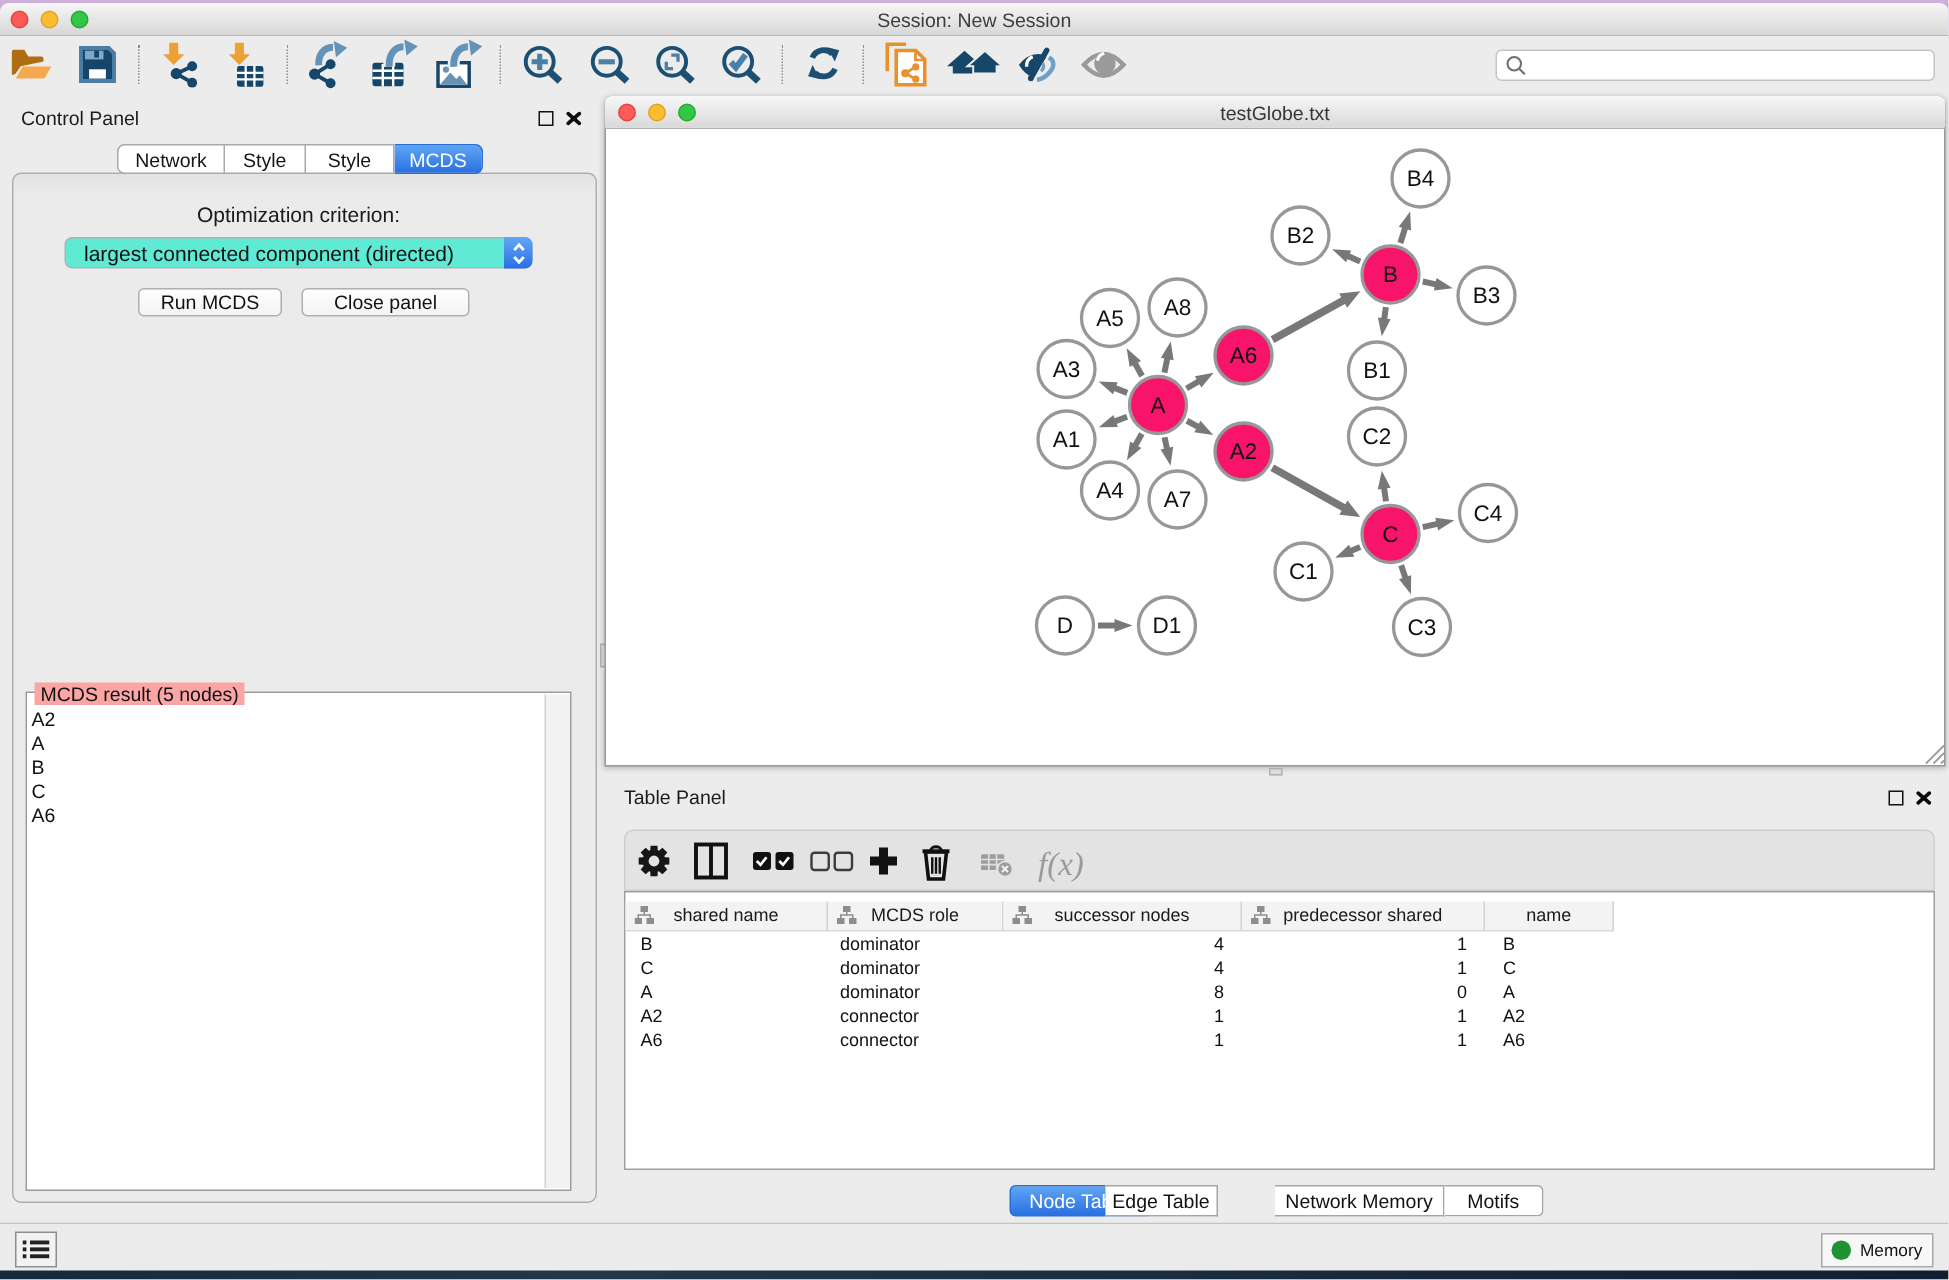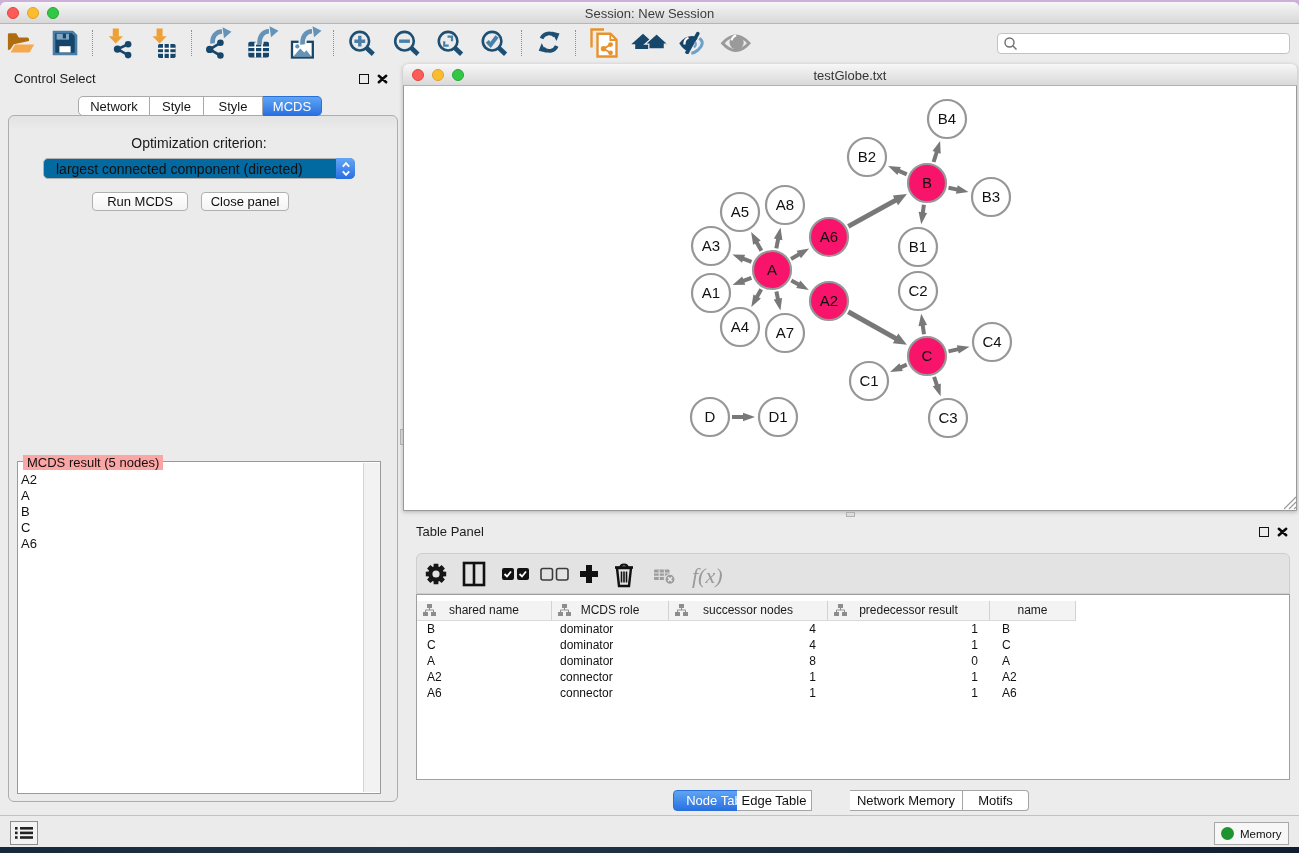--- a/index.html
+++ b/index.html
@@ -14,21 +14,21 @@
 .toolbar{left:0;top:24px;width:1299px;height:37px;background:#ececec}
 .sep{top:30px;width:0;height:26px;border-left:1px dotted #8f8f8f}
 .searchbox{left:997px;top:33px;width:293px;height:21px;background:#fff;border:1px solid #c3c3c3;border-radius:4px}
 
 .cp-head{left:14px;top:71px;font-size:13px;color:#1c1c1c}
 .cp-pane{left:8px;top:115px;width:390px;height:687px;border:1px solid #adadad;border-radius:6px;background:linear-gradient(#e3e3e3,#ebebeb 14px)}
 .tab{top:96px;height:20px;border:1px solid #a9a9a9;background:#fff;font-size:13px;color:#151515;text-align:center;line-height:19px;border-left:none}
 .tabfirst{border-left:1px solid #a9a9a9;border-radius:5px 0 0 5px}
 .tabsel{background:linear-gradient(#5fa5f3,#2a71e2);color:#fff;border-color:#2a6fd8;border-radius:0 5px 5px 0}
 .optlabel{left:0;top:135px;width:398px;text-align:center;font-size:14px;color:#1a1a1a}
-.combo{left:43px;top:158px;width:312px;height:21px;background:#0369a1;border:1px solid #b2b2b2;border-radius:5px;font-size:14px;color:#111;line-height:20px;padding-left:12px}
+.combo{left:43px;top:158px;width:312px;height:21px;background:#5eead4;border:1px solid #b2b2b2;border-radius:5px;font-size:14px;color:#111;line-height:20px;padding-left:12px}
 .combobtn{left:336px;top:158px;width:19px;height:21px;border-radius:0 5px 5px 0;background:linear-gradient(#62a7f5,#2a6fe3)}
 .btn{top:192px;height:19px;background:linear-gradient(#ffffff,#f3f3f3);border:1px solid #b0b0b0;border-radius:4px;font-size:13px;color:#111;text-align:center;line-height:18px}
 .fieldset{left:17px;top:461px;width:364px;height:333px;border:1px solid #9a9a9a;background:#fff}
 .legend{left:23px;top:455px;background:#fca5a5;padding:0 4px;font-size:13px;color:#111}
 .mlist{left:21px;top:472px;width:342px;font-size:13px;color:#111;line-height:16px}
 .mscroll{left:363px;top:463px;width:17px;height:329px;background:#f2f2f2;border-left:1px solid #d4d4d4}
 
 .netwin{left:403px;top:64px;width:894px;height:447px;background:#fff;border:1px solid #999;border-radius:5px 5px 0 0;box-shadow:0 1px 4px rgba(0,0,0,0.25)}
 .nettitle{left:0;top:0;width:100%;height:22px;background:linear-gradient(#f7f7f7,#d9d9d9);border-radius:5px 5px 0 0;border-bottom:1px solid #b2b2b2}
 
@@ -166,38 +166,38 @@
 <path d="M722.6,43.2 Q735.8,28.6 749,43.2 Q735.8,57.8 722.6,43.2 Z" fill="none" stroke="#9a9a9a" stroke-width="2.9"></path>
 <circle cx="736.6" cy="42.4" r="7.1" fill="#9a9a9a"></circle>
 <path d="M731.6,40.4 Q732.4,36.4 736.2,35.5" stroke="#fff" stroke-width="2.2" fill="none"></path>
 </svg>
 <div class="abs searchbox"></div>
 <svg class="abs" style="left:1003px;top:36px" width="16" height="16" viewBox="0 0 16 16">
     <circle cx="6.5" cy="6.5" r="4.5" fill="none" stroke="#6f6f6f" stroke-width="1.4"></circle>
     <path d="M10 10 L13.5 13.5" stroke="#6f6f6f" stroke-width="1.4"></path>
   </svg>
 
-<div class="abs cp-head">Control Select</div>
+<div class="abs cp-head">Control Panel</div>
 <div class="abs winico" style="left:359px;top:74px"></div>
 <svg class="abs" style="left:377px;top:74px" width="11" height="10" viewBox="0 0 11 10">
     <path d="M1.8 1.8 L9.2 8.2 M9.2 1.8 L1.8 8.2" stroke="#0a0a0a" stroke-width="2.5" stroke-linecap="round"></path>
   </svg>
 <div class="abs cp-pane"></div>
 <div class="abs tab tabfirst" style="left:78px;width:72px">Network</div>
 <div class="abs tab" style="left:150px;width:54px">Style</div>
 <div class="abs tab" style="left:204px;width:59px">Style</div>
 <div class="abs tab tabsel" style="left:263px;width:59px">MCDS</div>
 <div class="abs optlabel">Optimization criterion:</div>
 <div class="abs combo">largest connected component (directed)</div>
 <div class="abs combobtn"></div>
 <svg class="abs" style="left:341px;top:162px" width="10" height="14" viewBox="0 0 10 14">
     <path d="M1.8 4.6 L5 1.2 L8.2 4.6 M1.8 9.4 L5 12.8 L8.2 9.4" stroke="#fff" stroke-width="1.9" fill="none"></path>
   </svg>
 <div class="abs btn" style="left:92px;width:96px">Run MCDS</div>
-<div class="abs btn" style="left:201px;width:88px">Close panel</div>
+<div class="abs btn" style="left:201px;width:112px">Close panel</div>
 <div class="abs fieldset"></div>
 <div class="abs legend">MCDS result (5 nodes)</div>
 <div class="abs mscroll"></div>
 <div class="abs mlist">A2<br>A<br>B<br>C<br>A6</div>
 <div class="abs" style="left:400px;top:429px;width:6px;height:16px;background:#e0e0e0;border:1px solid #b5b5b5"></div>
 
 <div class="abs netwin"></div>
 <div class="abs nettitle" style="left:403px;top:64px;width:894px;position:absolute"></div>
 <div class="abs" style="left:403px;top:68px;width:894px;text-align:center;font-size:13px;color:#353535">testGlobe.txt</div>
 <div class="abs tl" style="left:412px;top:69px;background:#fc5b57;border:0.5px solid #e2463f"></div>
@@ -324,21 +324,21 @@
       <path d="M238 15 H253.5 M238 18.4 H253.5 M243.2 11.5 V22 M248.4 11.5 V22" stroke="#dedede" stroke-width="1.1"></path>
       <circle cx="254" cy="21.3" r="5" fill="#9d9d9d" stroke="#e3e3e3" stroke-width="1.1"></circle>
       <path d="M252 19.3 l4 4 M256 19.3 l-4 4" stroke="#f0f0f0" stroke-width="1.4"></path>
     </g>
  <text x="276" y="25" font-size="22" font-style="italic" fill="#9a9a9a" font-family="Liberation Serif,serif">f(x)</text>
 </svg>
 <div class="abs tp-table"></div>
 <div class="abs th" style="left:417px;width:135px">shared name</div>
 <div class="abs th" style="left:552px;width:117px">MCDS role</div>
 <div class="abs th" style="left:669px;width:159px">successor nodes</div>
-<div class="abs th" style="left:828px;width:162px">predecessor result</div>
+<div class="abs th" style="left:828px;width:162px">predecessor shared</div>
 <div class="abs th" style="left:990px;width:86px">name</div>
 <div class="abs" style="left:417px;top:620px;width:659px;height:1px;background:#d9d9d9"></div>
 <svg class="abs" style="left:423px;top:604px" width="580" height="13" viewBox="0 0 580 13">
  <g fill="#8d8d8d">
       <g id="h">
         <rect x="4" y="0" width="5" height="4"></rect>
         <rect x="0" y="8" width="5" height="4"></rect>
         <rect x="8" y="8" width="5" height="4"></rect>
         <path d="M6.5 4 V6 M2.5 8 V6 H10.5 V8" stroke="#8d8d8d" stroke-width="1" fill="none"></path>
       </g>

